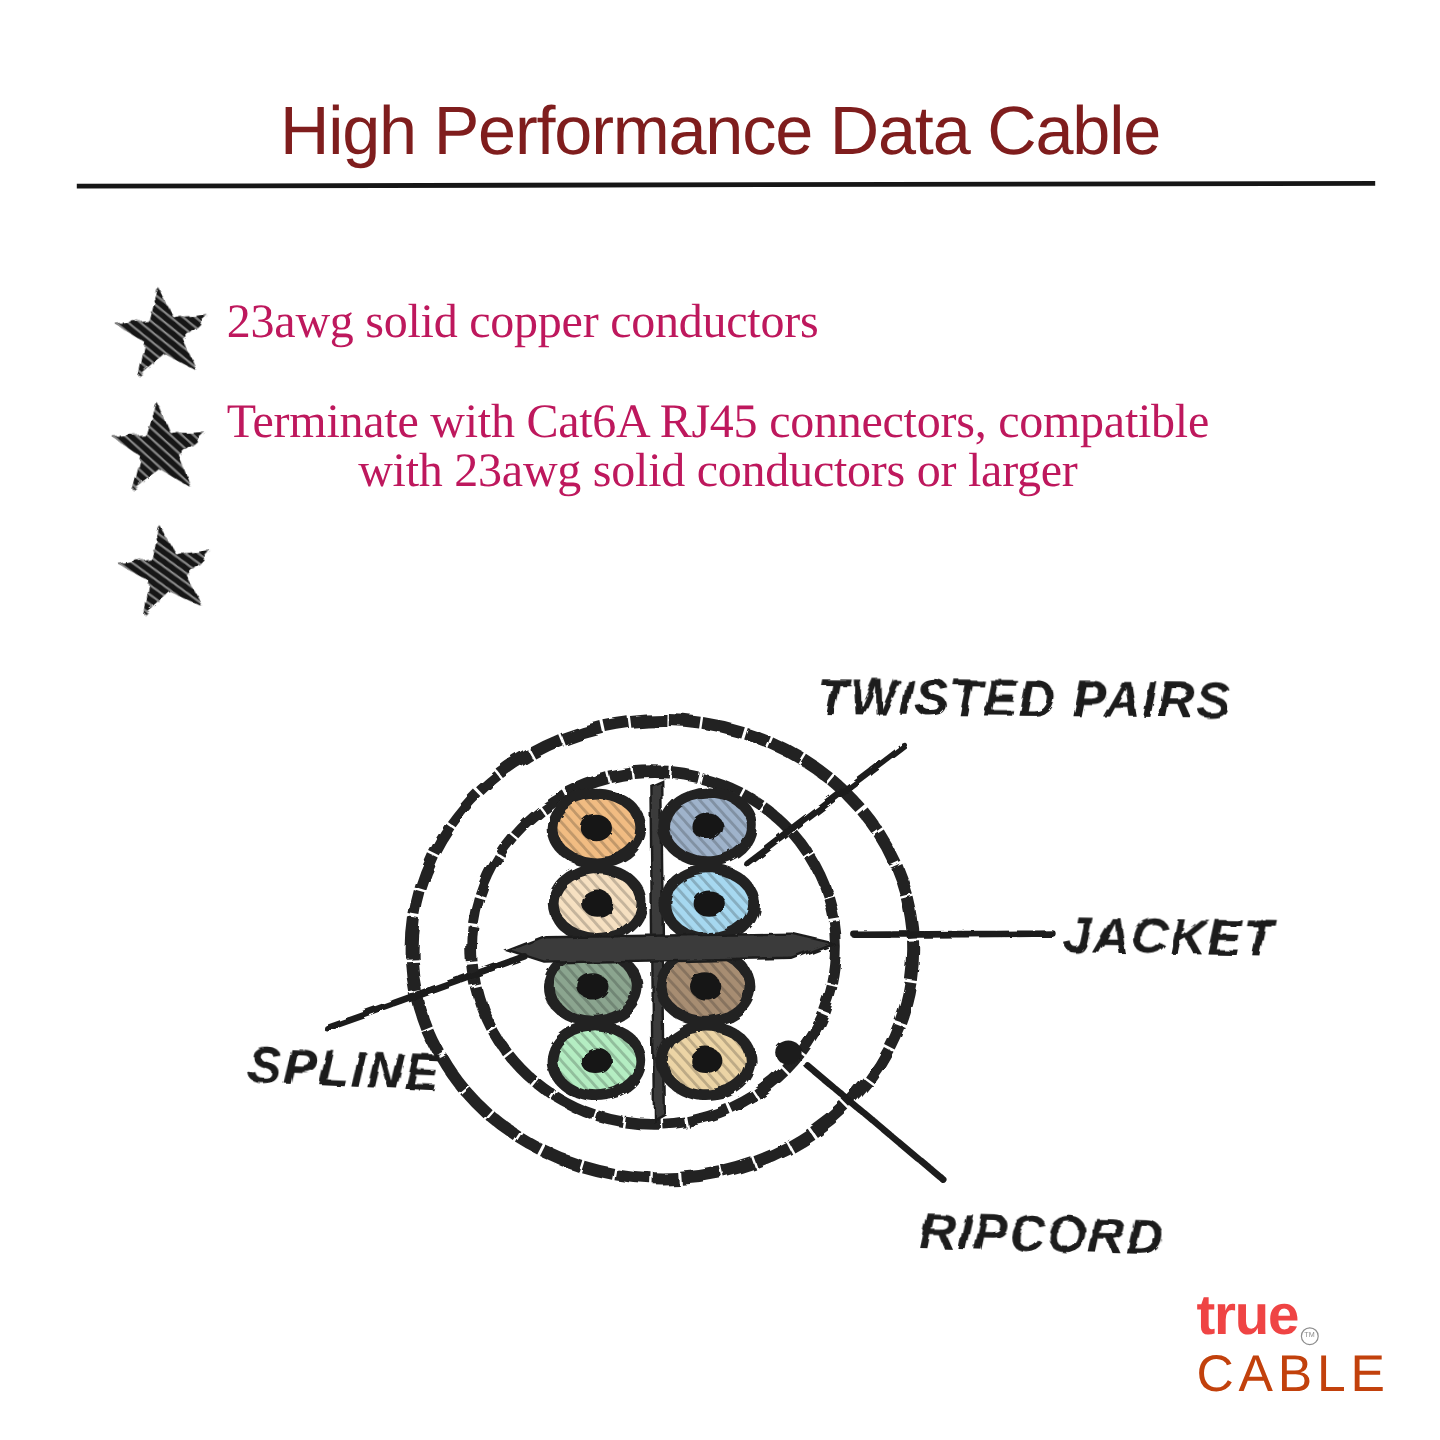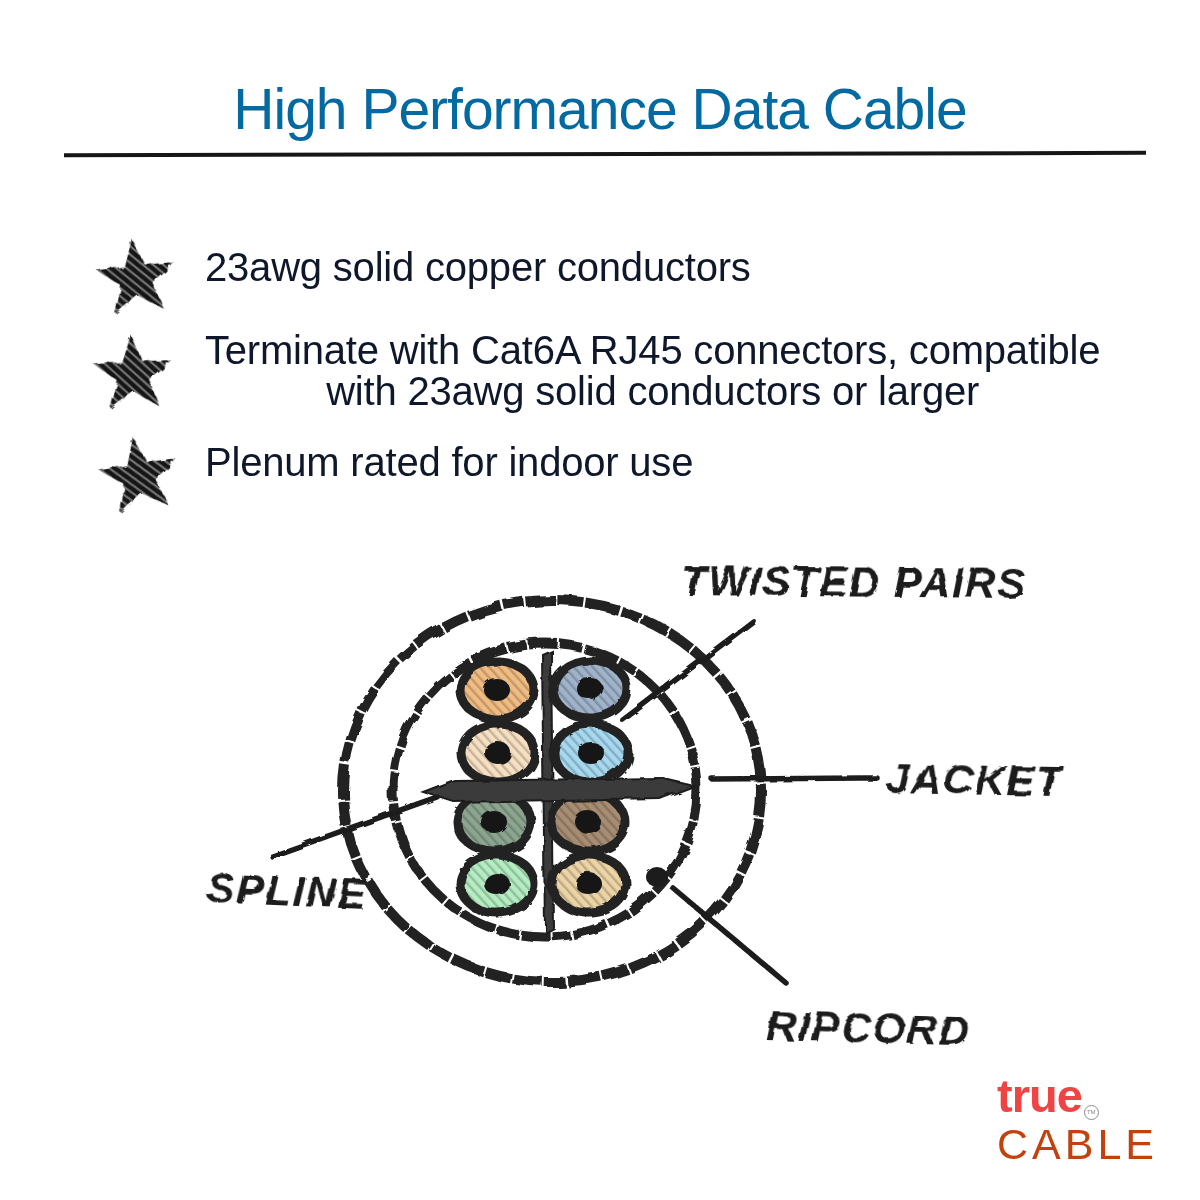--- a/index.html
+++ b/index.html
@@ -1,31 +1,31 @@
 <!DOCTYPE html>
 <html><head>
 <meta charset="utf-8">
 <style>
   html,body{margin:0;padding:0;background:#ffffff;}
   .page{position:relative;width:1200px;height:1200px;background:#ffffff;overflow:hidden;
         font-family:"Liberation Sans", sans-serif;color:#141414;}
   svg{overflow:visible;}
 
   .title{position:absolute;left:0;top:76px;width:1200px;text-align:center;
-         font-size:57px;font-weight:400;letter-spacing:-1px;color:#0369a1;}
+         font-size:57px;font-weight:400;letter-spacing:-1px;color:#7f1d1d;}
   .rule{position:absolute;left:64px;top:152px;width:1082px;height:4px;background:#161616;
         transform:rotate(-0.12deg);}
 
   .star{position:absolute;width:92px;height:92px;}
   .s1{left:90px;top:231px;}
   .s2{left:87px;top:327px;}
   .s3{left:93px;top:429px;}
 
-  .f-text{position:absolute;left:205px;font-size:40px;line-height:41px;
-          letter-spacing:-0.2px;color:#0f172a;white-space:nowrap;}
+  .f-text{position:absolute;left:189px;font-size:40px;line-height:41px;
+          letter-spacing:-0.2px;color:#be185d;white-space:nowrap;font-family:Liberation Serif, serif;}
   .t1{top:247px;}
   .t2{top:330px;text-align:center;}
   .t3{top:442px;}
 
   .diagram{position:absolute;left:150px;top:530px;width:950px;height:560px;}
 
   .logo{position:absolute;left:997px;top:1072px;line-height:1;}
   .logo-top{font-size:47px;font-weight:700;color:#ef4444;letter-spacing:-1px;}
   .logo-tm{display:inline-block;width:13px;height:13px;border:1.5px solid #8d8d8d;border-radius:50%;
            font-size:6px;color:#8d8d8d;text-align:center;line-height:13px;vertical-align:-2px;
@@ -77,23 +77,20 @@
     <div>Terminate with Cat6A RJ45 connectors, compatible</div>
     <div>with 23awg solid conductors or larger</div>
   </div>
 
   <svg class="star s3" viewBox="0 0 100 100">
     <g filter="url(#fstar)" transform="rotate(-9 50 50)">
       <polygon points="50,8 60.6,37.4 91.8,38.4 67.1,57.6 76.5,87.6 50,70 23.5,87.6 32.9,57.6 8.2,38.4 39.4,37.4" fill="#141414"></polygon>
       <polygon points="50,8 60.6,37.4 91.8,38.4 67.1,57.6 76.5,87.6 50,70 23.5,87.6 32.9,57.6 8.2,38.4 39.4,37.4" fill="url(#whitehatch)"></polygon>
     </g>
   </svg>
-  <div class="f-text t3">
-    <div>Plenum rated for indoor use</div>
-  </div>
 
   
   <svg class="diagram" viewBox="150 530 950 560">
     <defs>
       <filter id="rough" filterUnits="userSpaceOnUse" x="100" y="500" width="1100" height="640">
         <feTurbulence type="fractalNoise" baseFrequency="0.032" numOctaves="4" seed="11" result="n"></feTurbulence>
         <feDisplacementMap in="SourceGraphic" in2="n" scale="7"></feDisplacementMap>
       </filter>
       <filter id="rough2" filterUnits="userSpaceOnUse" x="100" y="500" width="1100" height="640">
         <feTurbulence type="fractalNoise" baseFrequency="0.045" numOctaves="4" seed="37" result="n"></feTurbulence>

